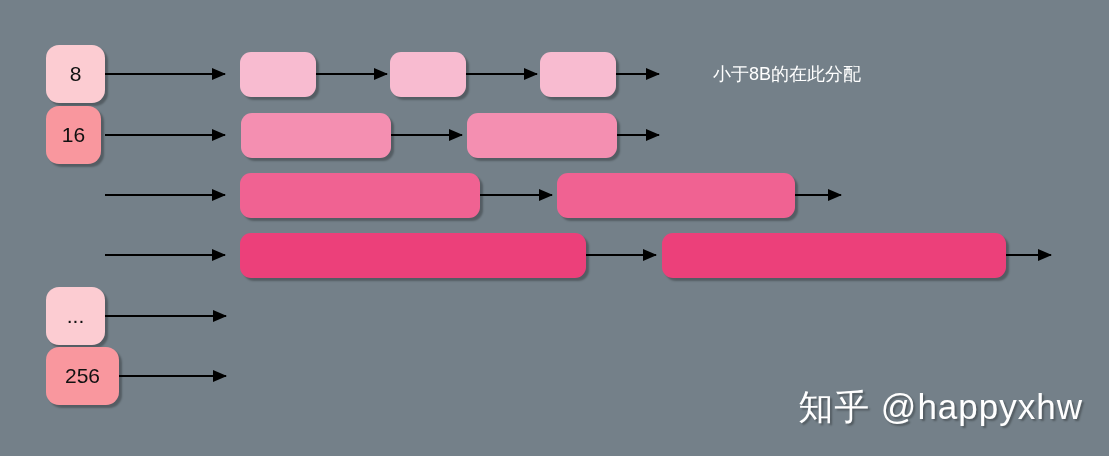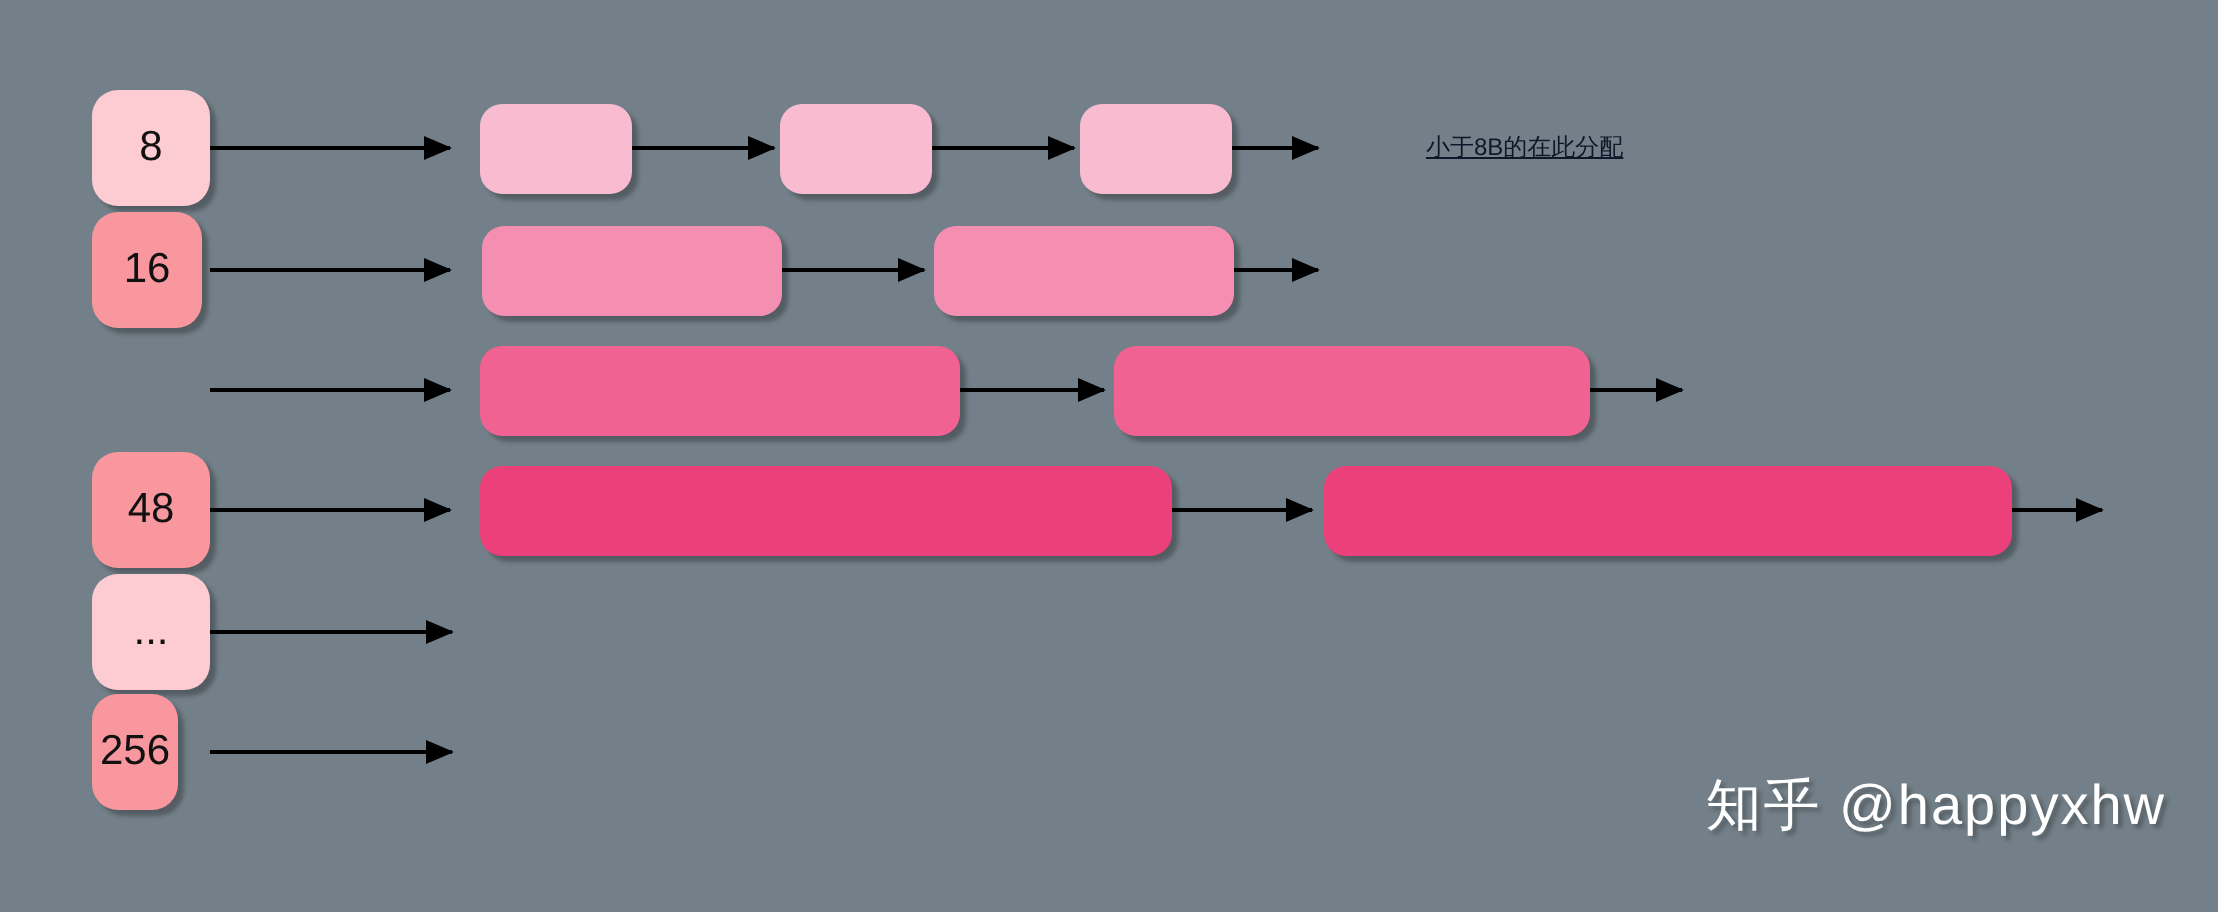--- a/index.html
+++ b/index.html
@@ -26,29 +26,28 @@
     border-radius: 11px;
     box-shadow: 3px 3px 2px rgba(0,0,0,0.28);
     z-index: 2;
   }
   #arrow-layer {
     position: absolute; left: 0; top: 0; z-index: 1;
   }
   #annotation {
     position: absolute;
     transform: translateY(-50%);
-    font-size: 12px; color: #0f172a;
+    font-size: 18px; color: #ffffff;
     white-space: nowrap;
     z-index: 3;
-    text-decoration: underline;
   }
   #watermark {
     position: absolute;
     right: 26px; top: 384px;
-    font-size: 28px; color: #ffffff;
+    font-size: 35px; color: #ffffff;
     text-shadow: 2px 2px 2px rgba(0,0,0,0.30);
     letter-spacing: 1px;
     white-space: nowrap;
     z-index: 3;
     text-align: right;
   }
 </style>
 </head>
 <body style="background: rgb(116, 128, 137);">
 
@@ -79,18 +78,17 @@
     </svg>
     <div class="size-label" style="left: 46px; top: 45px; width: 59px; height: 58px; background: rgb(252, 204, 210);">8</div>
     <div class="mem-block" style="left: 240px; top: 51.5px; width: 76px; height: 45px; background: rgb(248, 187, 208);"></div>
     <div class="mem-block" style="left: 390px; top: 51.5px; width: 76px; height: 45px; background: rgb(248, 187, 208);"></div>
     <div class="mem-block" style="left: 540px; top: 51.5px; width: 76px; height: 45px; background: rgb(248, 187, 208);"></div>
     <div class="size-label" style="left: 46px; top: 106px; width: 55px; height: 58px; background: rgb(249, 151, 158);">16</div>
     <div class="mem-block" style="left: 241px; top: 112.5px; width: 150px; height: 45px; background: rgb(244, 143, 177);"></div>
     <div class="mem-block" style="left: 467px; top: 112.5px; width: 150px; height: 45px; background: rgb(244, 143, 177);"></div>
     <div class="mem-block" style="left: 240px; top: 172.5px; width: 240px; height: 45px; background: rgb(240, 98, 146);"></div>
     <div class="mem-block" style="left: 557px; top: 172.5px; width: 238px; height: 45px; background: rgb(240, 98, 146);"></div>
-    <div class="size-label" style="left: 46px; top: 226px; width: 59px; height: 58px; background: rgb(249, 151, 158);">48</div>
     <div class="mem-block" style="left: 240px; top: 232.5px; width: 346px; height: 45px; background: rgb(236, 64, 122);"></div>
     <div class="mem-block" style="left: 662px; top: 232.5px; width: 344px; height: 45px; background: rgb(236, 64, 122);"></div>
     <div class="size-label" style="left: 46px; top: 287px; width: 59px; height: 58px; background: rgb(252, 204, 210);">...</div>
-    <div class="size-label" style="left: 46px; top: 347px; width: 43px; height: 58px; background: rgb(249, 151, 158);">256</div>
+    <div class="size-label" style="left: 46px; top: 347px; width: 73px; height: 58px; background: rgb(249, 151, 158);">256</div>
   </div>
 
 </body></html>

